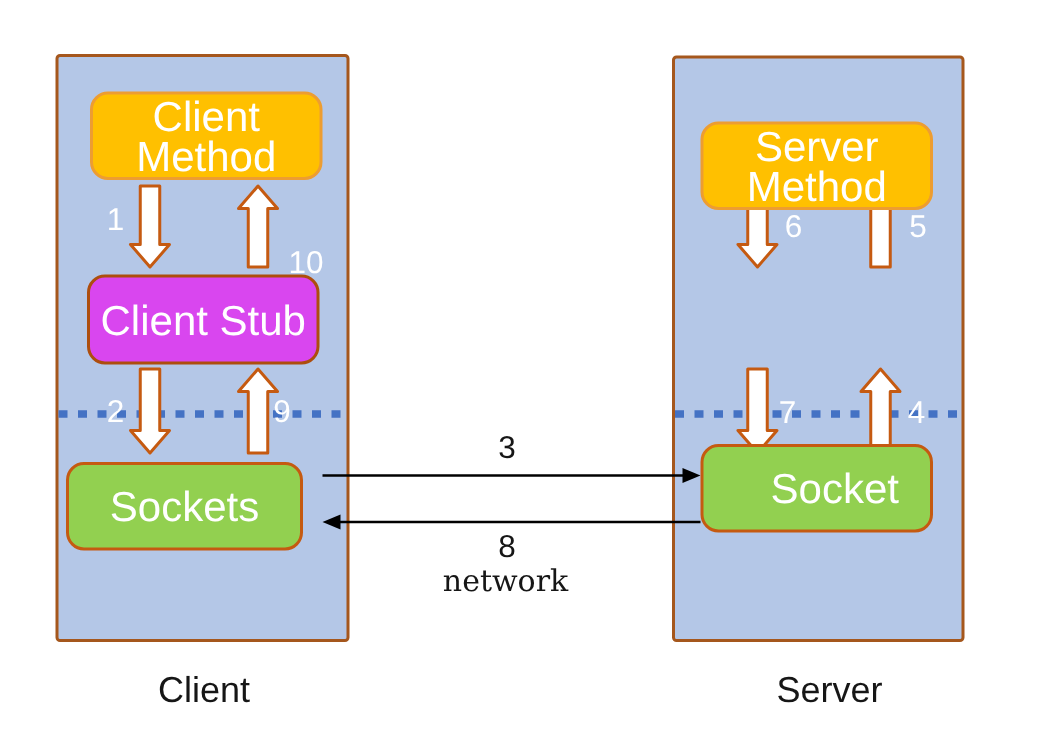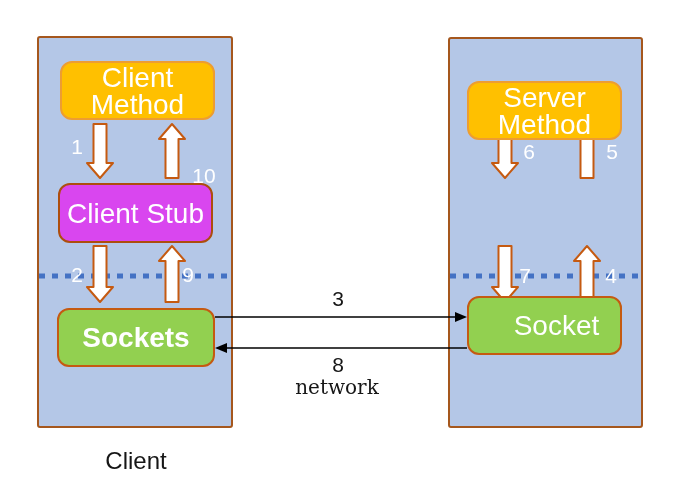--- a/index.html
+++ b/index.html
@@ -42,21 +42,21 @@
     font-size: 28px;
     line-height: 27px;
     z-index: 3;
   }
   .node.yellow { background: #ffc000; border: 2px solid #ed9d31; }
   .node.brown  { background: #d946ef; border: 2px solid #ad4e0e; }
   .node.green  { background: #92d050; border: 2px solid #c55a11; }
 
   .client-method { left: 60px;  top: 61px;  width: 155px; height: 59px; }
   .client-stub   { left: 58px;  top: 183px; width: 155px; height: 60px; }
-  .client-socket { left: 57px;  top: 308px; width: 158px; height: 59px; font-weight: bold; }
+  .client-socket { left: 44px;  top: 308px; width: 158px; height: 59px; }
   .server-method { left: 467px; top: 61px;  width: 155px; height: 59px; margin-top: 20px; }
   .server-stub   { left: 466px; top: 183px; width: 155px; height: 60px; }
   .server-socket { left: 467px; top: 296px; width: 155px; height: 59px; padding-left: 24px; }
 
   .step-num {
     position: absolute;
     transform: translate(-50%, -50%);
     color: #ffffff;
     font-size: 21px;
     z-index: 5;
@@ -148,14 +148,15 @@
   <div class="step-num s6">6</div>
   <div class="step-num s5">5</div>
   <div class="step-num s7">7</div>
   <div class="step-num s4">4</div>
 
   <div class="dark-label s3">3</div>
   <div class="dark-label s8">8</div>
   <div class="dark-label net-caption snet">network</div>
 
   <div class="dark-label panel-caption cap-client">Client</div>
+  <div class="dark-label panel-caption cap-server">Server</div>
 
 </div>
 
 </body></html>

